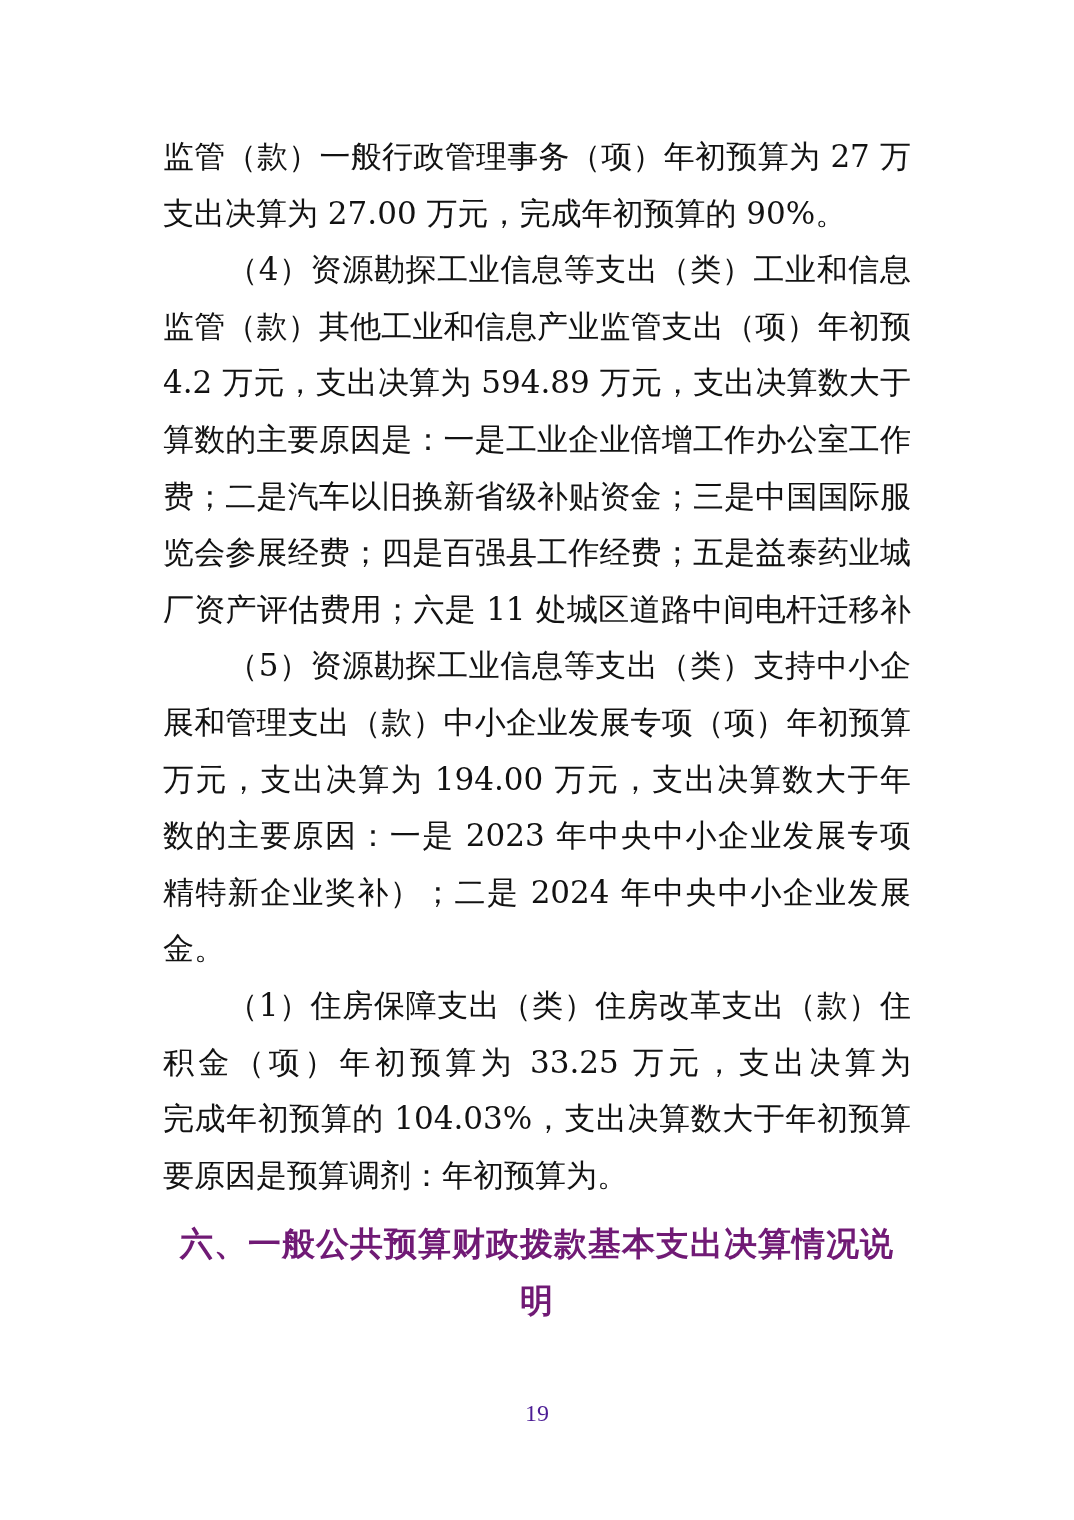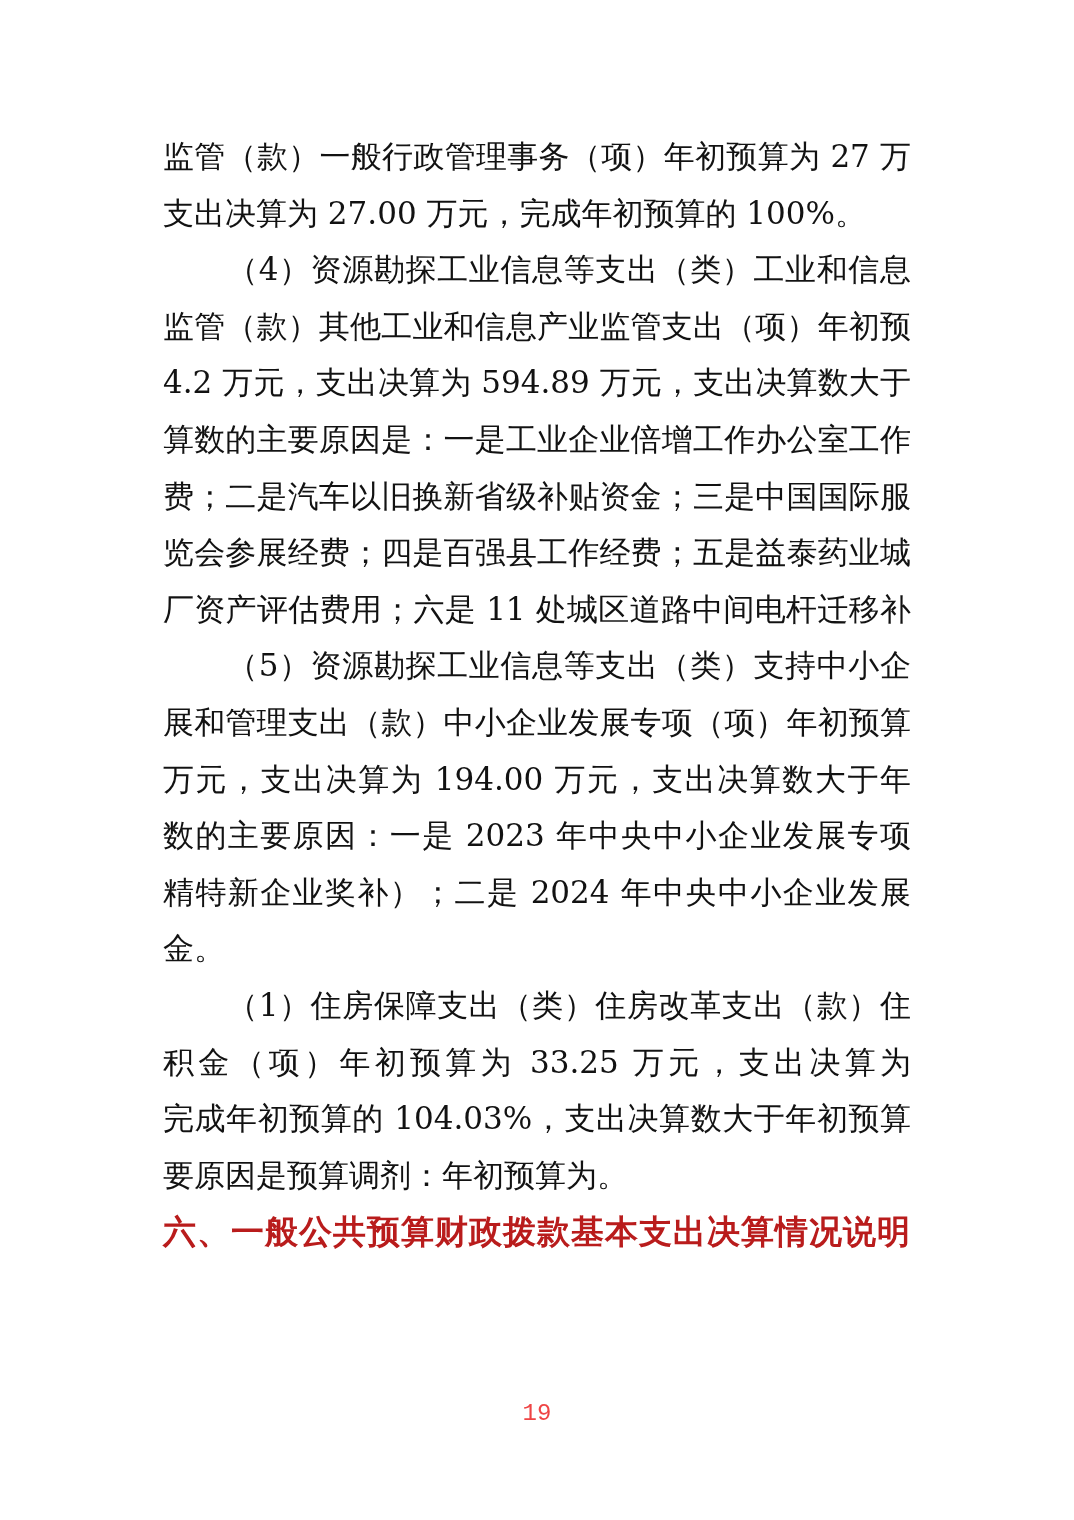--- a/index.html
+++ b/index.html
@@ -31,49 +31,49 @@
     white-space: normal;
     overflow: hidden;
   }
   .text-line.justify {
     text-align-last: justify;
   }
   .text-line.indent {
     text-indent: 64px;
   }
   .section-heading {
-    margin: 0;
+    margin: 12px;
     font-family: "DejaVu Sans", "Liberation Sans", sans-serif;
     font-weight: 700;
     font-size: 33px;
     line-height: 57px;
     height: 57px;
-    color: #b91c1c;
+    color: #701a75;
     text-align: center;
     letter-spacing: 1px;
   }
   .page-number {
     position: absolute;
     top: 1400px;
     left: 0;
     width: 100%;
     text-align: center;
-    font-family: Liberation Mono, monospace;
+    font-family: Liberation Serif, serif;
     font-size: 24px;
-    color: #ef4444;
+    color: #4c1d95;
   }
 </style>
 </head>
 <body>
 
 <div class="page">
   <div class="body-text">
     <div>
         <div class="text-line justify">监管（款）一般行政管理事务（项）年初预算为 27 万元，</div>
-        <div class="text-line">支出决算为 27.00 万元，完成年初预算的 100%。</div>
+        <div class="text-line">支出决算为 27.00 万元，完成年初预算的 90%。</div>
         <div class="text-line justify indent">（4）资源勘探工业信息等支出（类）工业和信息产业</div>
         <div class="text-line justify">监管（款）其他工业和信息产业监管支出（项）年初预算为</div>
         <div class="text-line justify">4.2 万元，支出决算为 594.89 万元，支出决算数大于年初预</div>
         <div class="text-line justify">算数的主要原因是：一是工业企业倍增工作办公室工作经</div>
         <div class="text-line justify">费；二是汽车以旧换新省级补贴资金；三是中国国际服装博</div>
         <div class="text-line justify">览会参展经费；四是百强县工作经费；五是益泰药业城区老</div>
         <div class="text-line justify">厂资产评估费用；六是 11 处城区道路中间电杆迁移补偿经</div>
         <div class="text-line justify indent">（5）资源勘探工业信息等支出（类）支持中小企业发</div>
         <div class="text-line justify">展和管理支出（款）中小企业发展专项（项）年初预算为 0</div>
         <div class="text-line justify">万元，支出决算为 194.00 万元，支出决算数大于年初预算</div>

